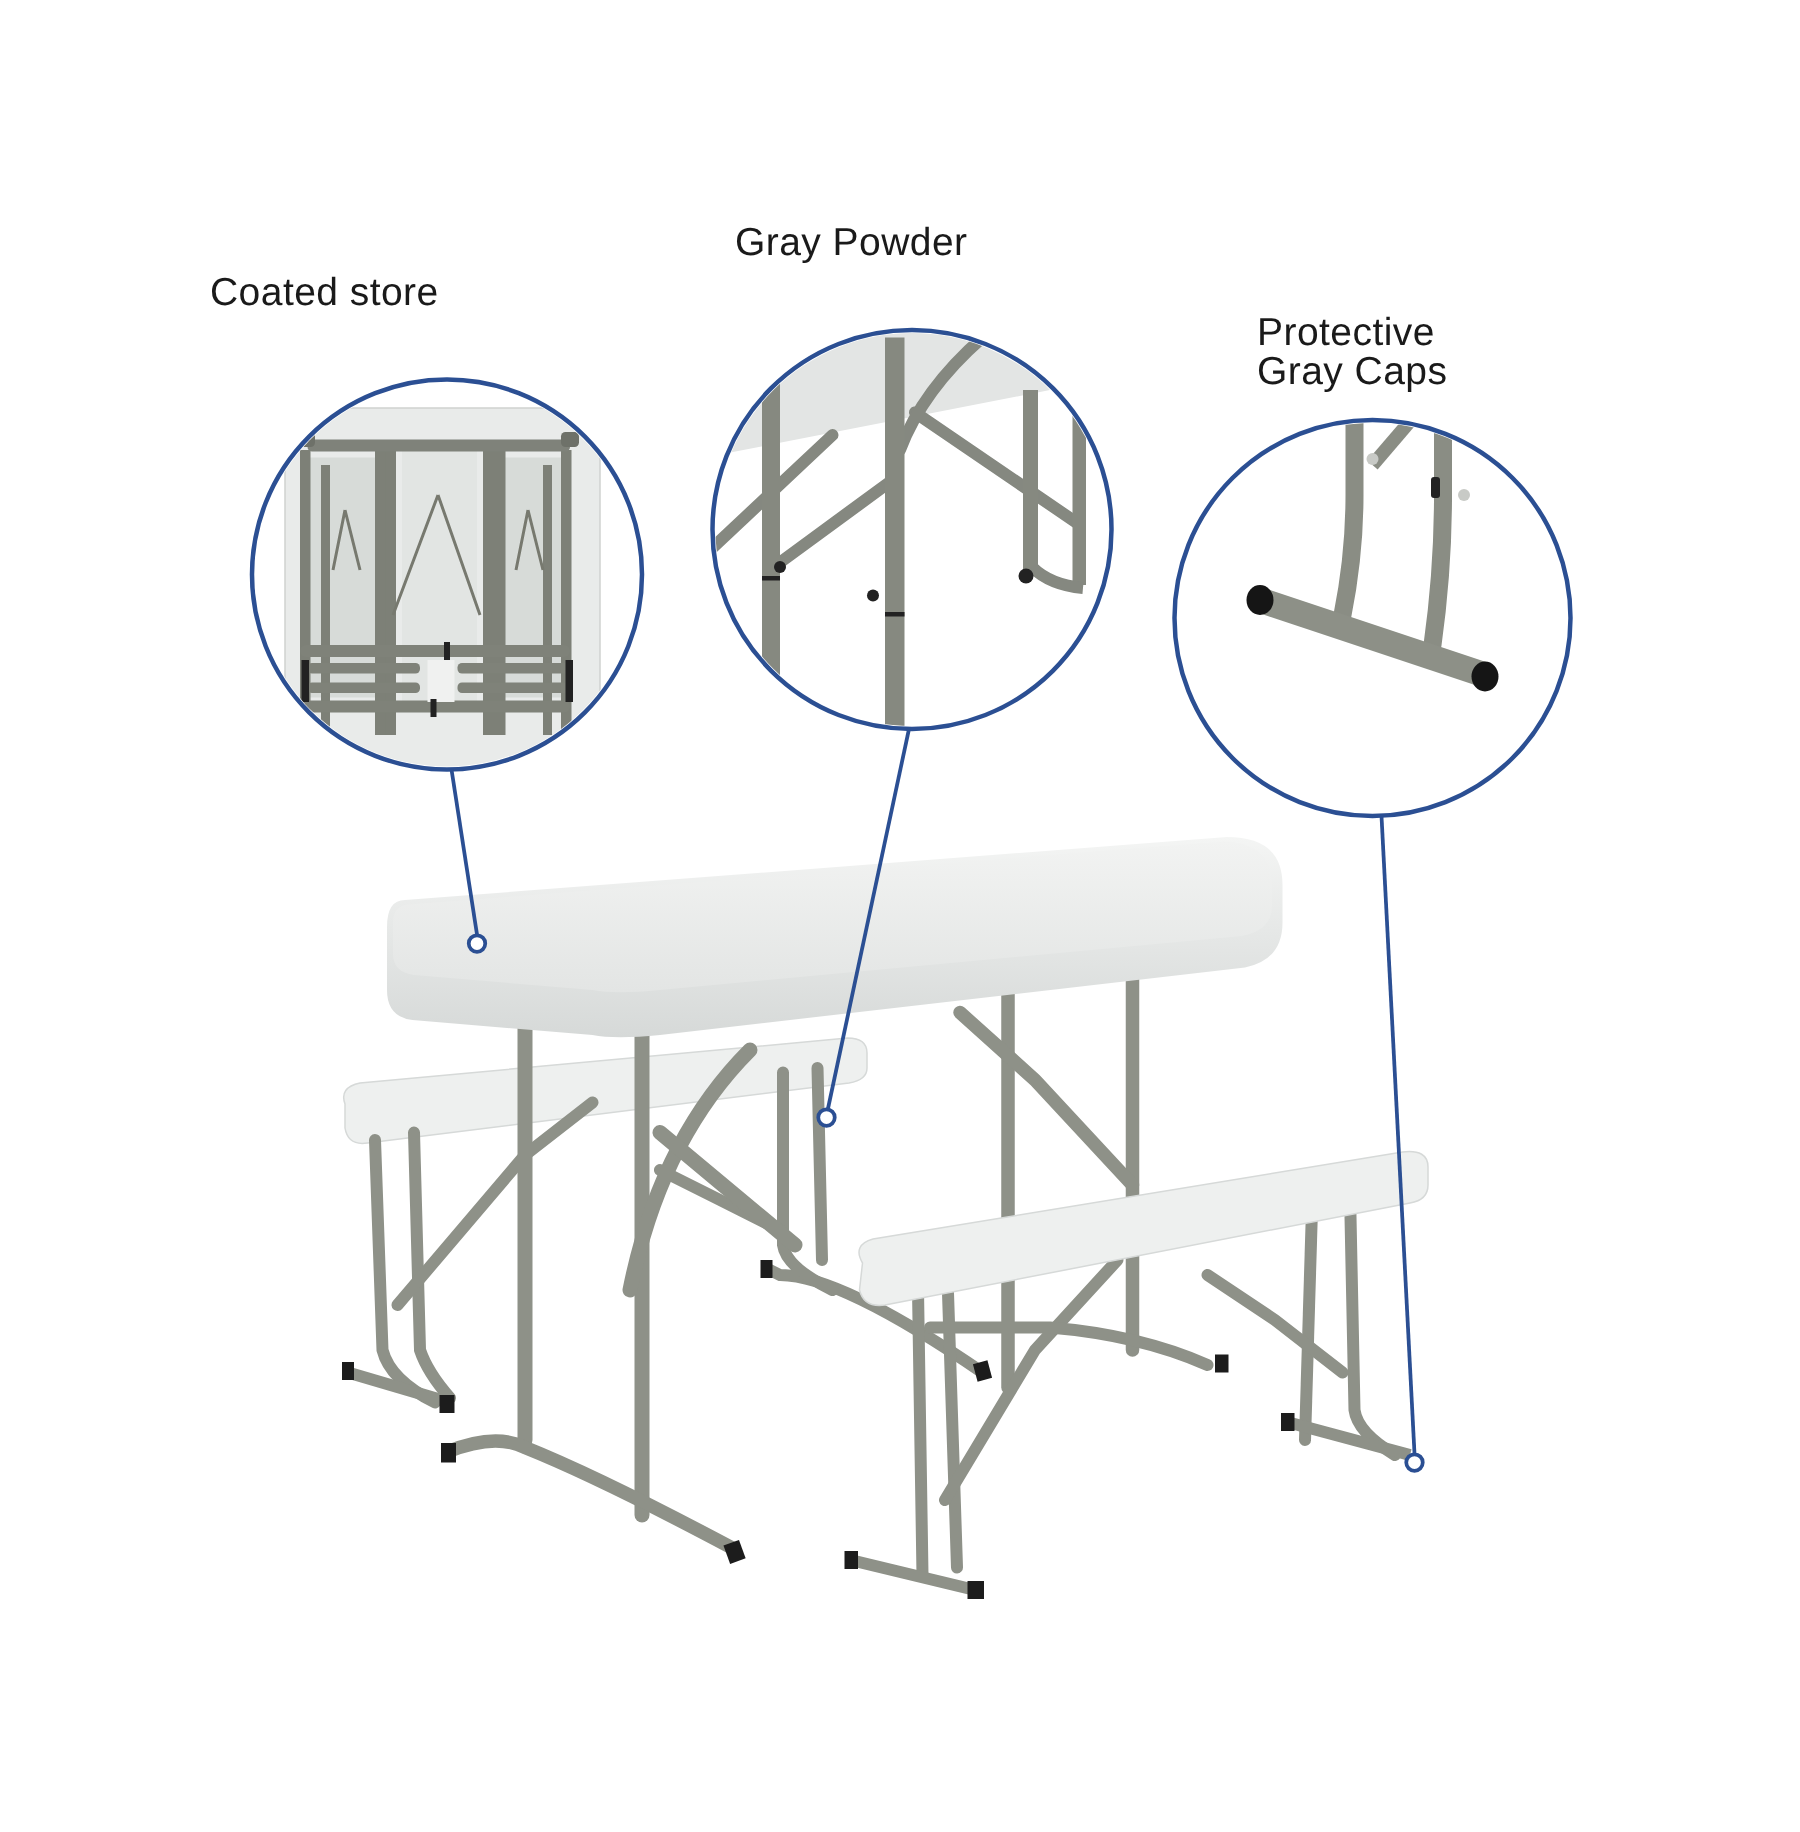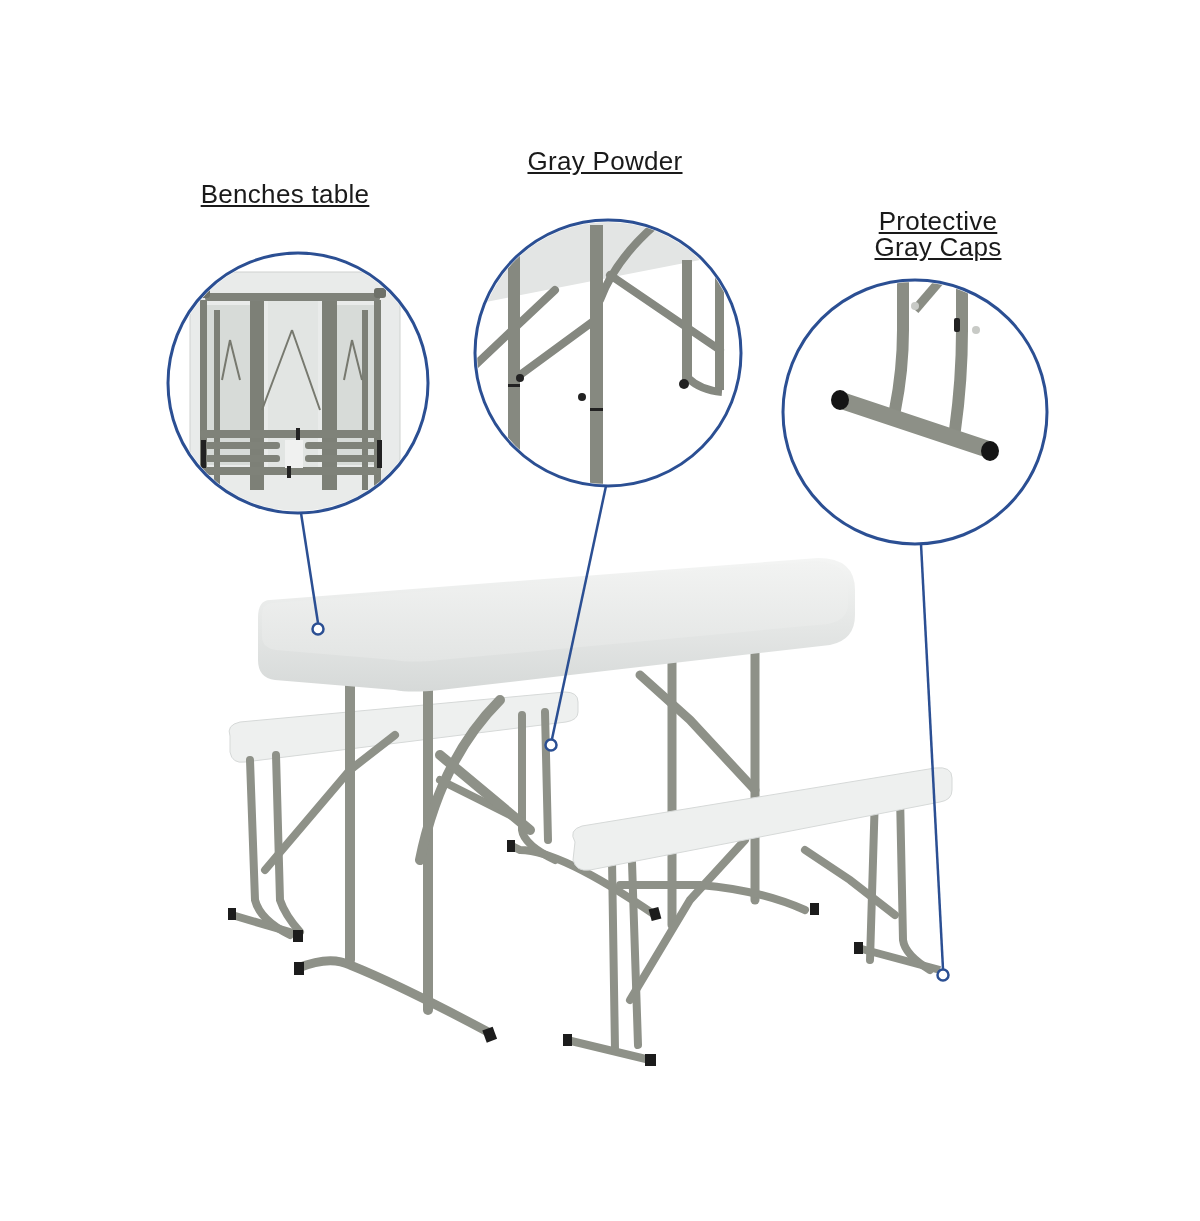--- a/index.html
+++ b/index.html
@@ -1,30 +1,30 @@
 <!DOCTYPE html>
 <html><head>
   <meta charset="utf-8">
   <style>
     html, body { margin: 0; padding: 0; background: #ffffff; }
     body { width: 1200px; height: 1221px; position: relative; overflow: hidden;
            font-family: "Liberation Sans", "DejaVu Sans", sans-serif; }
-    .label { position: absolute; text-align: center; color: #1a1a1a;
-             font-size: 26px; line-height: 26px; letter-spacing: 0.3px; text-decoration: underline; }
+    .label { position: absolute; text-align: left; color: #1a1a1a;
+             font-size: 26px; line-height: 26px; letter-spacing: 0.3px; }
     .label span { display: block; white-space: nowrap; }
     #label-benches { left: 140px; top: 181px; width: 290px; }
     #label-legs { left: 490px; top: 148px; width: 230px; }
     #label-caps { left: 838px; top: 208px; width: 200px; }
     svg.scene { position: absolute; left: 0; top: 0; }
   </style>
 </head>
 <body>
 
 <div class="label" id="label-benches">
-  <span>Benches table</span>
+  <span>Coated store</span>
 </div>
 <div class="label" id="label-legs">
   <span>Gray Powder</span>
 </div>
 <div class="label" id="label-caps">
   <span>Protective</span>
   <span>Gray Caps</span>
 </div>
 
 <svg class="scene" width="1200" height="1221" viewBox="0 0 1200 1221">

